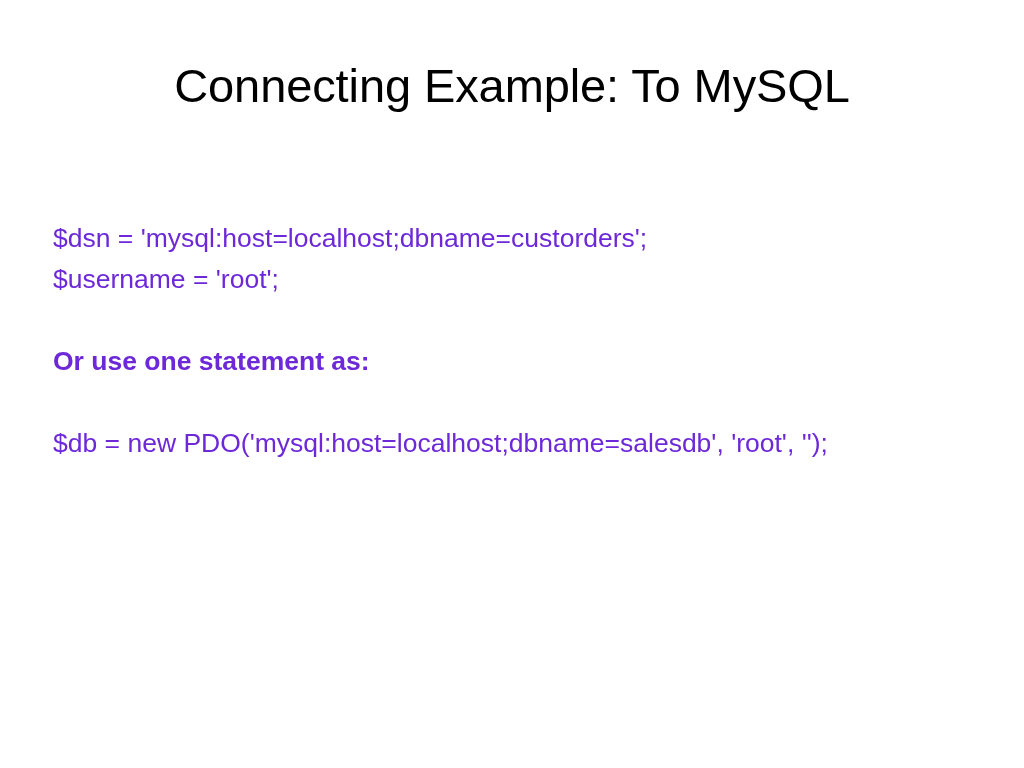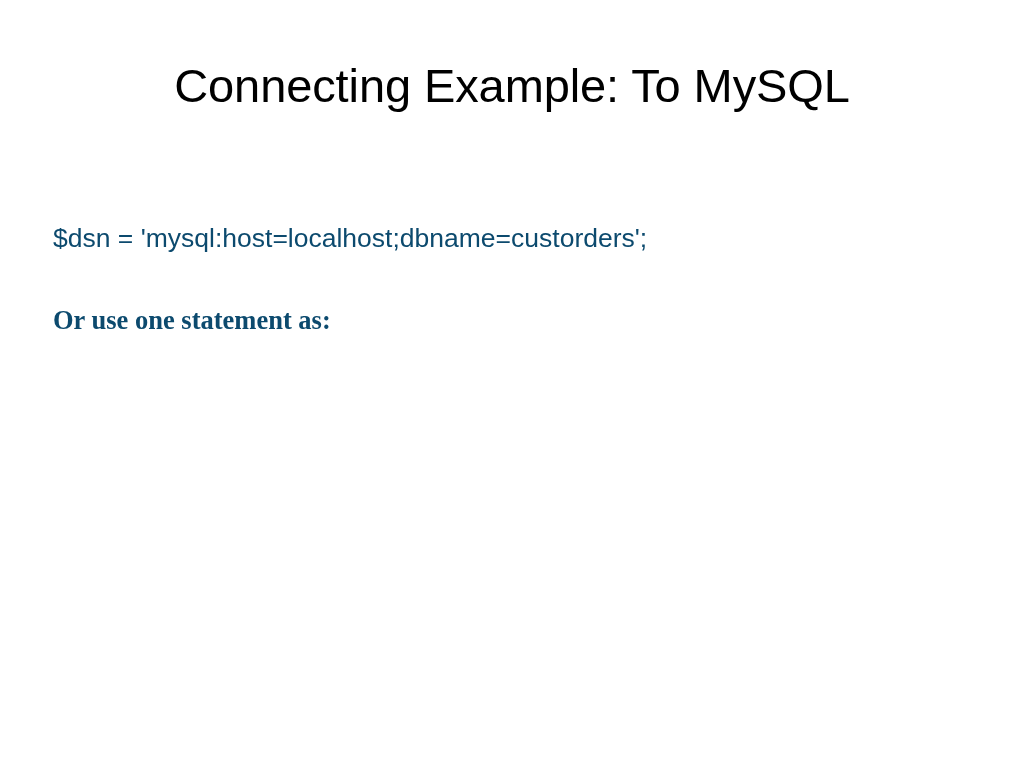--- a/index.html
+++ b/index.html
@@ -44,50 +44,51 @@
     left: 53px;
     top: 218px;
     width: 950px;
   }
 
   .code-line {
     font-size: 26.5px;
     font-weight: 400;
     line-height: 41px;
     white-space: pre;
-    color: #0c4a6e;
+    color: #6d28d9;
   }
 
   .code-line.bold {
     font-weight: 700;
-    font-family: Liberation Serif, serif;
   }
 
   .spacer-line {
     height: 41px;
     line-height: 41px;
     font-size: 26.5px;
   }
 </style>
 </head>
 <body>
 
 <div class="slide">
 
   <div class="slide-title">Connecting Example: To MySQL</div>
 
   <div class="body-block">
 
     <div class="code-line">$dsn = 'mysql:host=localhost;dbname=custorders';</div>
 
+    <div class="code-line">$username = 'root';</div>
 
 
 
     <div class="code-line spacer-line"></div>
 
     <div class="code-line bold">Or use one statement as:</div>
 
     <div class="code-line spacer-line"></div>
 
+    <div class="code-line">$db = new PDO('mysql:host=localhost;dbname=salesdb', 'root', '');</div>
 
   </div>
 
 </div>
 
 </body></html>

